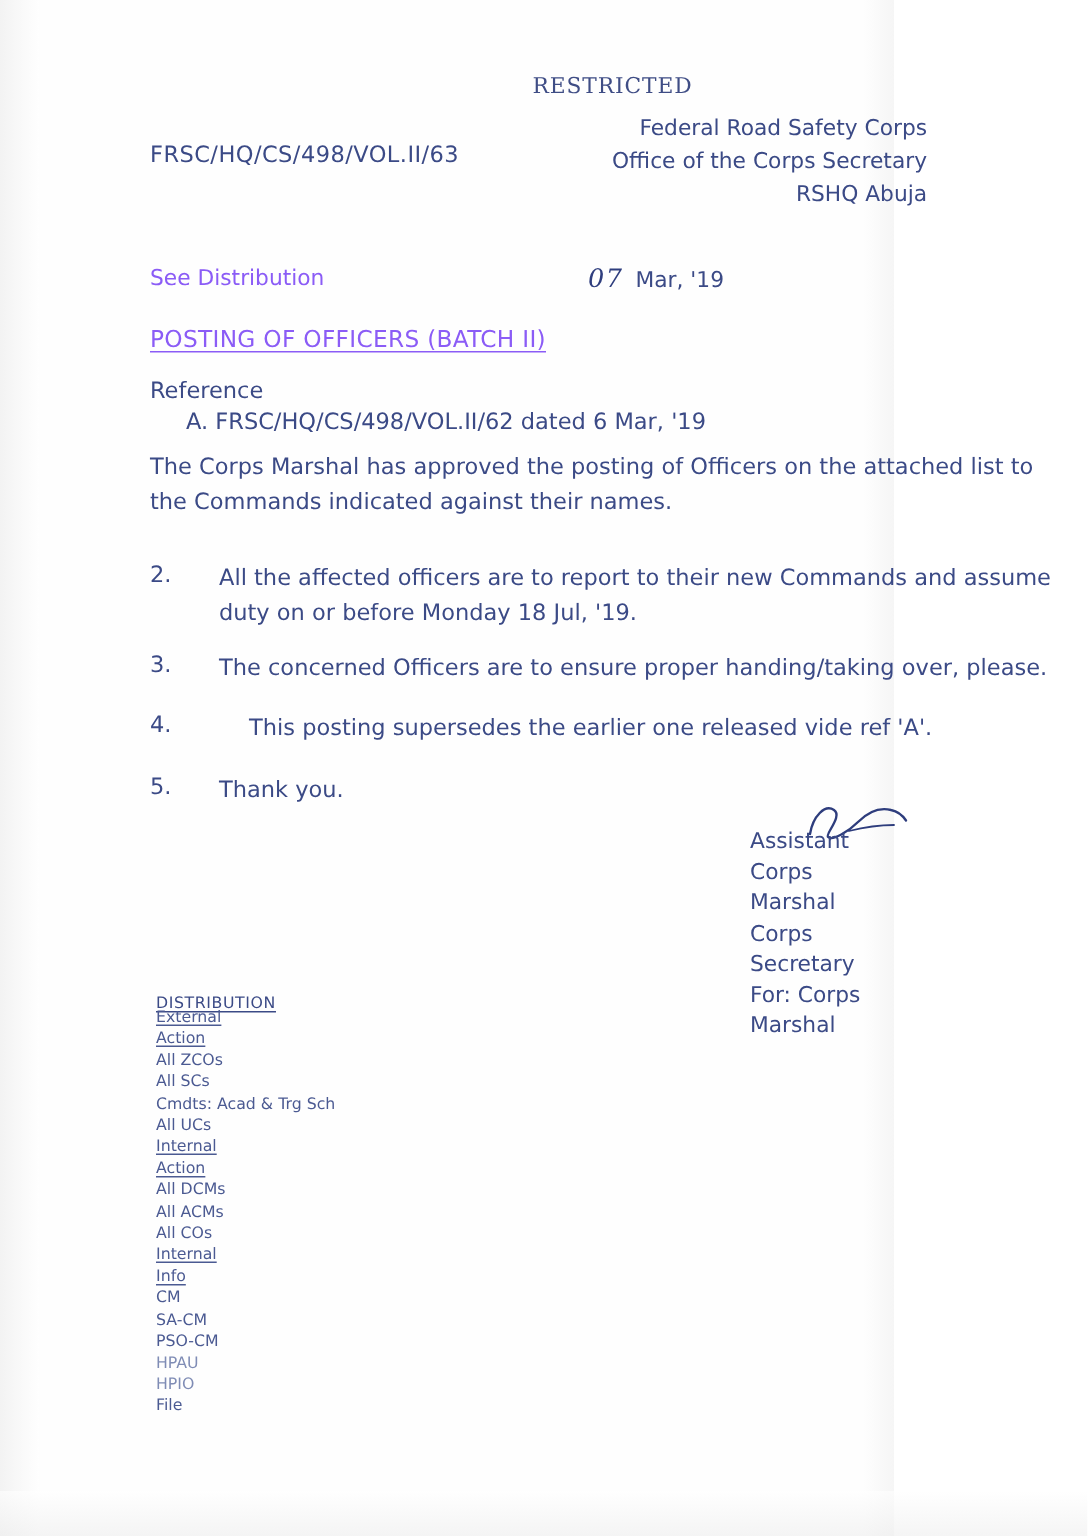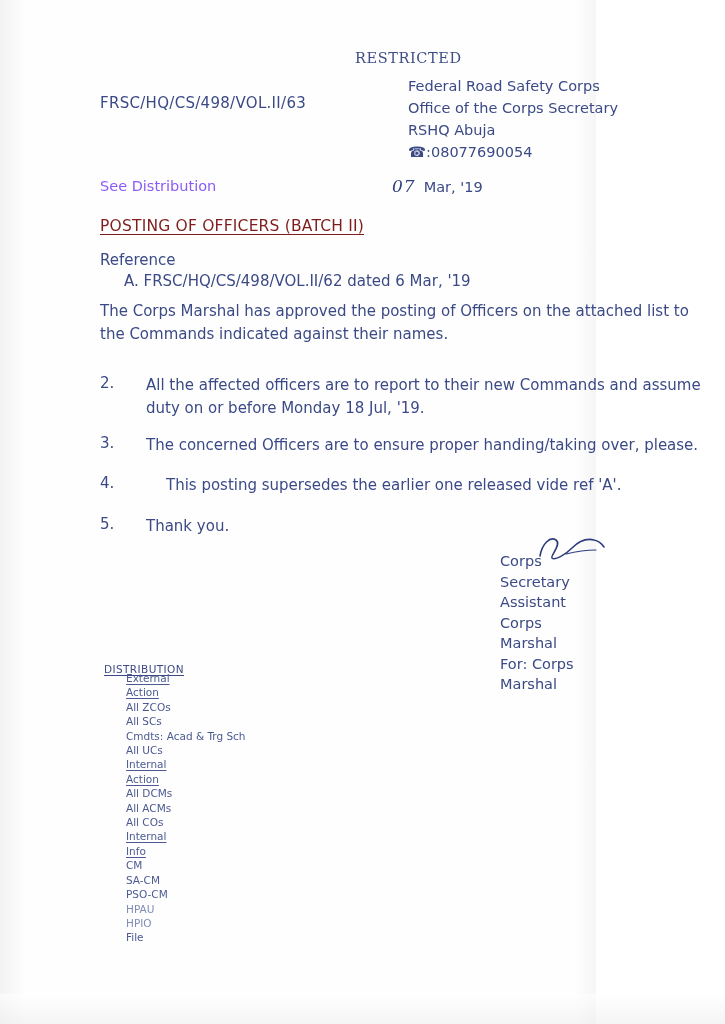--- a/index.html
+++ b/index.html
@@ -60,20 +60,21 @@
     letter-spacing: .3px;
     color: #3b4a86;
   }
   .sender-block {
     position: absolute;
     left: 408px;
     top: 75px;
     font-size: 14.5px;
     line-height: 22px;
     color: #3b4a86;
+    text-align: right;
   }
   .sender-block div { white-space: nowrap; }
 
   .distribution-line {
     position: absolute;
     left: 100px;
     top: 178px;
     font-size: 14.5px;
     color: #8b5cf6;
   }
@@ -94,21 +95,21 @@
   }
 
   .subject {
     position: absolute;
     left: 100px;
     top: 217px;
     font-size: 15.5px;
     letter-spacing: .2px;
     text-decoration: underline;
     text-underline-offset: 3px;
-    color: #7f1d1d;
+    color: #8b5cf6;
   }
 
   .reference-head {
     position: absolute;
     left: 100px;
     top: 251px;
     font-size: 15px;
     color: #3b4a86;
   }
   .reference-item {
@@ -174,21 +175,20 @@
     text-underline-offset: 2px;
     color: #3b4a86;
   }
   .dist-list {
     position: absolute;
     left: 104px;
     top: 671px;
     font-size: 10.5px;
     line-height: 14.4px;
     color: #4b5a92;
-    margin-left: 22px;
   }
   .dist-list div { white-space: nowrap; }
   .dist-list .u {
     text-decoration: underline;
     text-underline-offset: 2px;
   }
   .faint { color: #7f8cb5; }
 </style>
 </head>
 <body>
@@ -200,21 +200,20 @@
   <div class="scan-edge-bottom"></div>
 
   <div class="restricted">RESTRICTED</div>
 
   <div class="ref-no">FRSC/HQ/CS/498/VOL.II/63</div>
 
   <div class="sender-block">
     <div>Federal Road Safety Corps</div>
     <div>Office of the Corps Secretary</div>
     <div>RSHQ Abuja</div>
-    <div>☎:08077690054</div>
   </div>
 
   <div class="distribution-line">See Distribution</div>
 
   <div class="date-line">
     <span class="date-handwritten">07</span><span>Mar, '19</span>
   </div>
 
   <div class="subject">POSTING OF OFFICERS (BATCH II)</div>
 
@@ -234,22 +233,22 @@
 
   <div class="num p5-num">5.</div>
   <div class="para p5-body">Thank you.</div>
 
   <svg class="scribble" viewBox="0 0 70 28">
     <path d="M4,22 C6,10 14,2 20,6 C26,10 14,22 16,24 C19,27 30,20 36,14 C42,8 50,4 58,6 C63,7 66,10 68,13" fill="none" stroke="#2e3d7d" stroke-width="1.6" stroke-linecap="round"></path>
     <path d="M30,20 C38,18 48,16 60,16" fill="none" stroke="#2e3d7d" stroke-width="1.2" stroke-linecap="round"></path>
   </svg>
 
   <div class="signature-block">
+    <div>Assistant Corps Marshal</div>
     <div>Corps Secretary</div>
-    <div>Assistant Corps Marshal</div>
     <div>For: Corps Marshal</div>
   </div>
 
   <div class="dist-title">DISTRIBUTION</div>
 
   <div class="dist-list" id="dist-list">
       <div class="u">External</div>
       <div class="u">Action</div>
       <div>All ZCOs</div>
       <div>All SCs</div>

